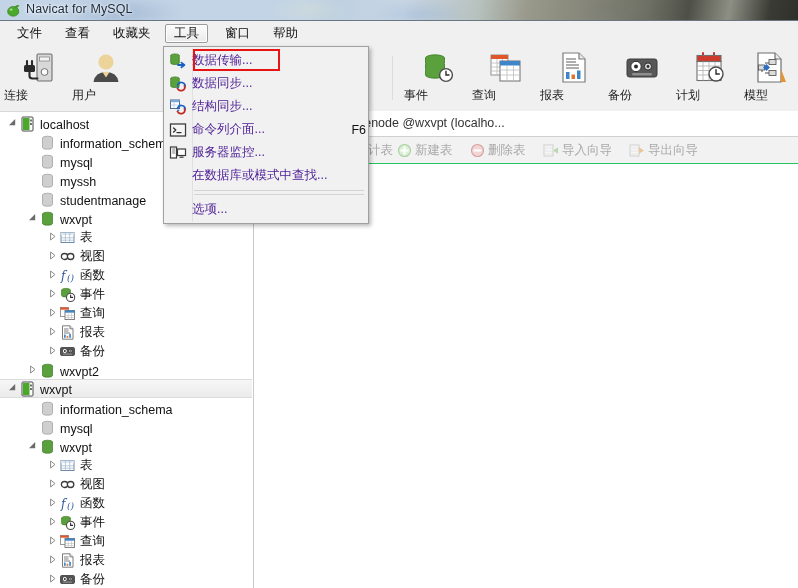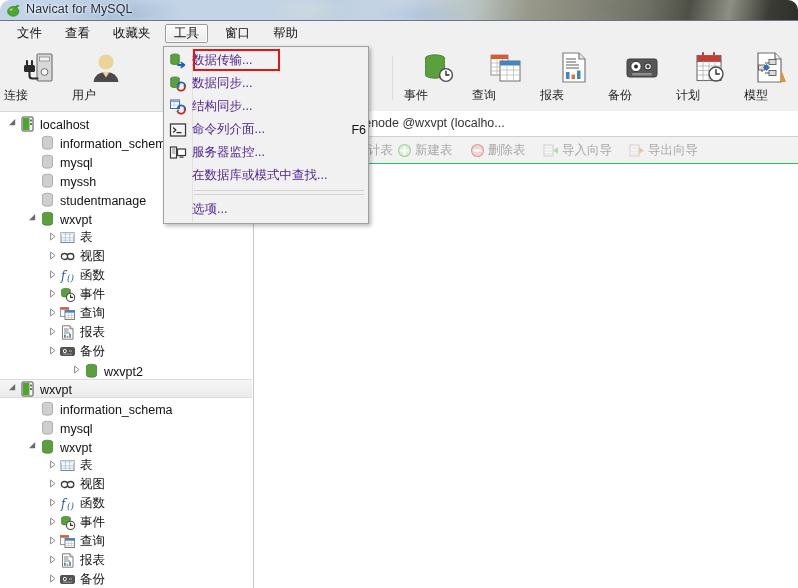--- a/index.html
+++ b/index.html
@@ -9,21 +9,20 @@
     font-family: "Liberation Sans", "DejaVu Sans", sans-serif;
     font-size: 12px;
     color: #000;
     background: #fff;
   }
   #app {
     position: relative;
     width: 798px; height: 588px;
     overflow: hidden;
     background: #ffffff;
-    border-radius: 10px;
   }
 
   
   .titlebar {
     position: absolute; left: 0; top: 0; width: 798px; height: 21px;
     overflow: hidden;
     background:
       linear-gradient(100deg,
         #c3d4e6 0px, #c3d4e6 300px,
         #bed0e2 330px,
@@ -601,21 +600,21 @@
               <rect x="1.5" y="4.5" width="14" height="8" rx="1.2" fill="#575757" stroke="#3b3b3b" stroke-width="0.8"></rect>
               <circle cx="5.8" cy="8" r="2.5" fill="#ffffff" stroke="#2c2c2c" stroke-width="0.8"></circle>
               <circle cx="5.8" cy="8" r="1" fill="#2c2c2c"></circle>
               <circle cx="11.4" cy="8" r="1.8" fill="#d5d5d5" stroke="#2c2c2c" stroke-width="0.8"></circle>
               <circle cx="11.4" cy="8" r="0.7" fill="#2c2c2c"></circle>
               <rect x="4" y="10.6" width="9" height="1.2" rx="0.6" fill="#8e8e8e"></rect>
             </svg>
           </div>
           <div class="tree-label">备份</div>
         </div>
-        <div class="tree-row" style="top: 249px; padding-left: 44px;">
+        <div class="tree-row" style="top: 249px;">
           <div style="width: 26px; flex: 0 0 auto;"></div>
           <div class="twisty">
             <svg width="9" height="9" viewBox="0 0 9 9">
               <path d="M2.6 1 L7 4.5 L2.6 8 Z" fill="none" stroke="#8d8d8d" stroke-width="1"></path>
             </svg>
           </div>
           <div class="tree-icon">
             <svg width="17" height="17" viewBox="0 0 17 17">
               <ellipse cx="8.5" cy="4" rx="5" ry="1.8" fill="#5aa03c" stroke="#3e7a28" stroke-width="0.7"></ellipse>
               <path d="M3.5 4 v3 a5 1.8 0 0 0 10 0 V4" fill="#5aa03c" stroke="#3e7a28" stroke-width="0.7"></path>

